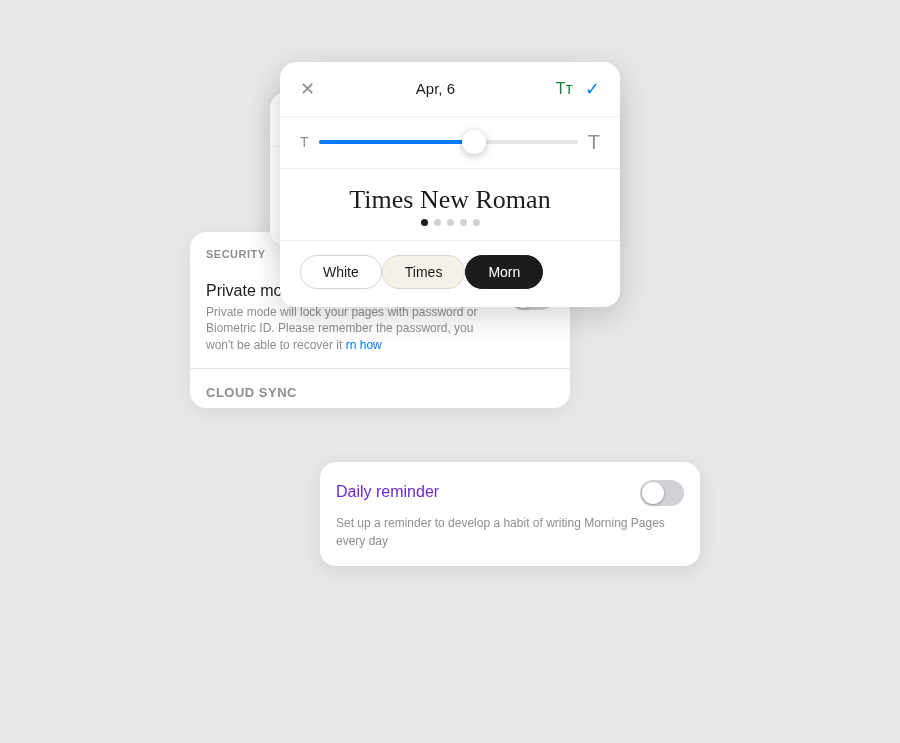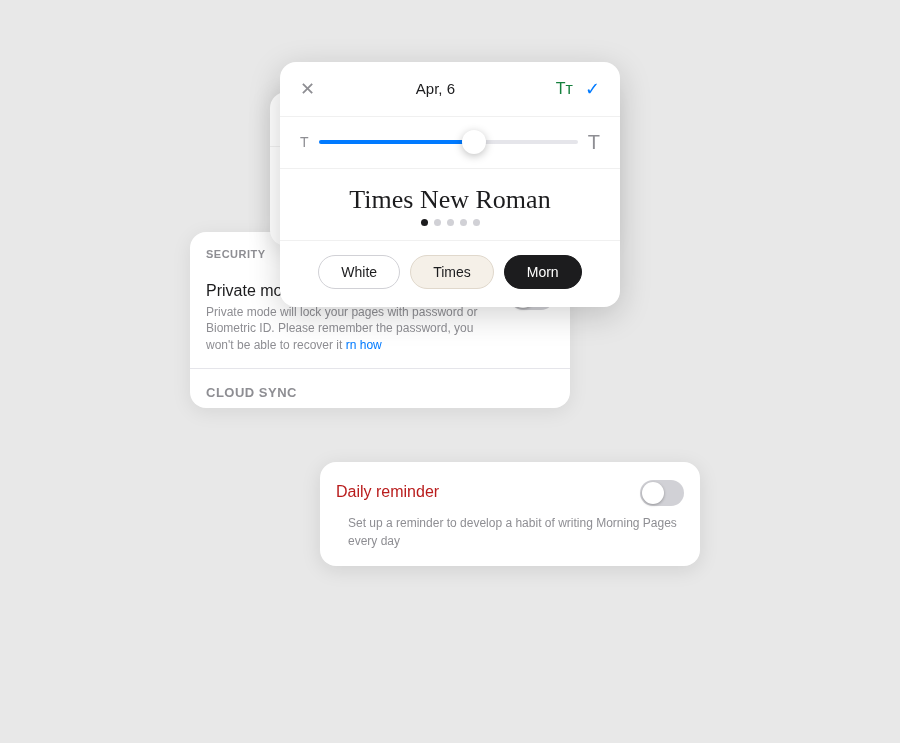--- a/index.html
+++ b/index.html
@@ -117,28 +117,27 @@
     .reminder-row {
       display: flex;
       align-items: center;
       justify-content: space-between;
       margin-bottom: 8px;
     }
 
     .reminder-title {
       font-size: 16px;
       font-weight: 500;
-      color: #b91c1c;
+      color: #6d28d9;
     }
 
     .reminder-desc {
       font-size: 12px;
       color: #8e8e93;
       line-height: 1.5;
-      margin-left: 12px;
     }
 
     
     .card-journal {
       position: absolute;
       top: 40px;
       left: 100px;
       width: 340px;
       background: #ffffff;
       border-radius: 16px;
@@ -295,22 +294,20 @@
     }
 
     .dot.active {
       background: #1c1c1e;
     }
 
     
     .color-theme-row {
       display: flex;
       padding: 14px 20px 18px;
-      gap: 10px;
-      justify-content: center;
     }
 
     .theme-btn {
       border-radius: 50px;
       padding: 8px 22px;
       font-size: 14px;
       font-weight: 500;
       cursor: pointer;
       border: none;
     }

